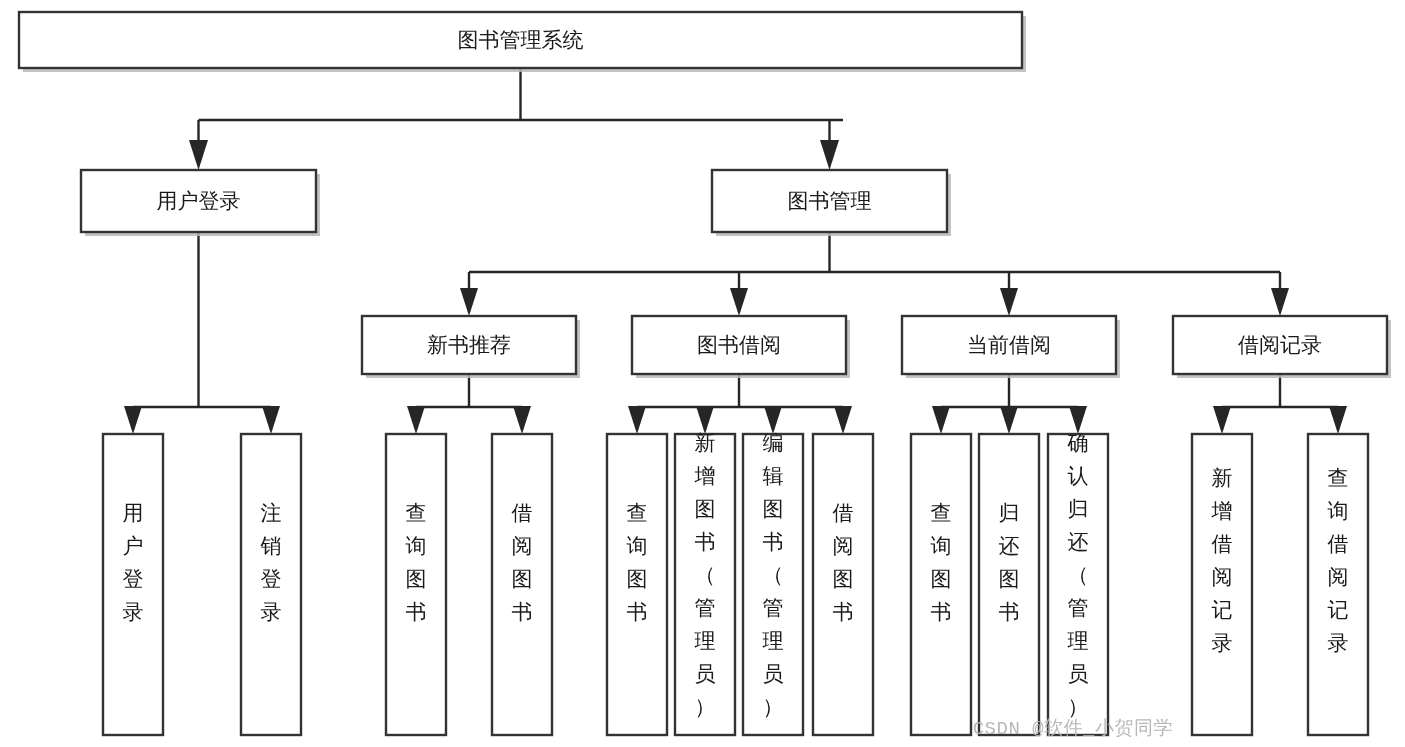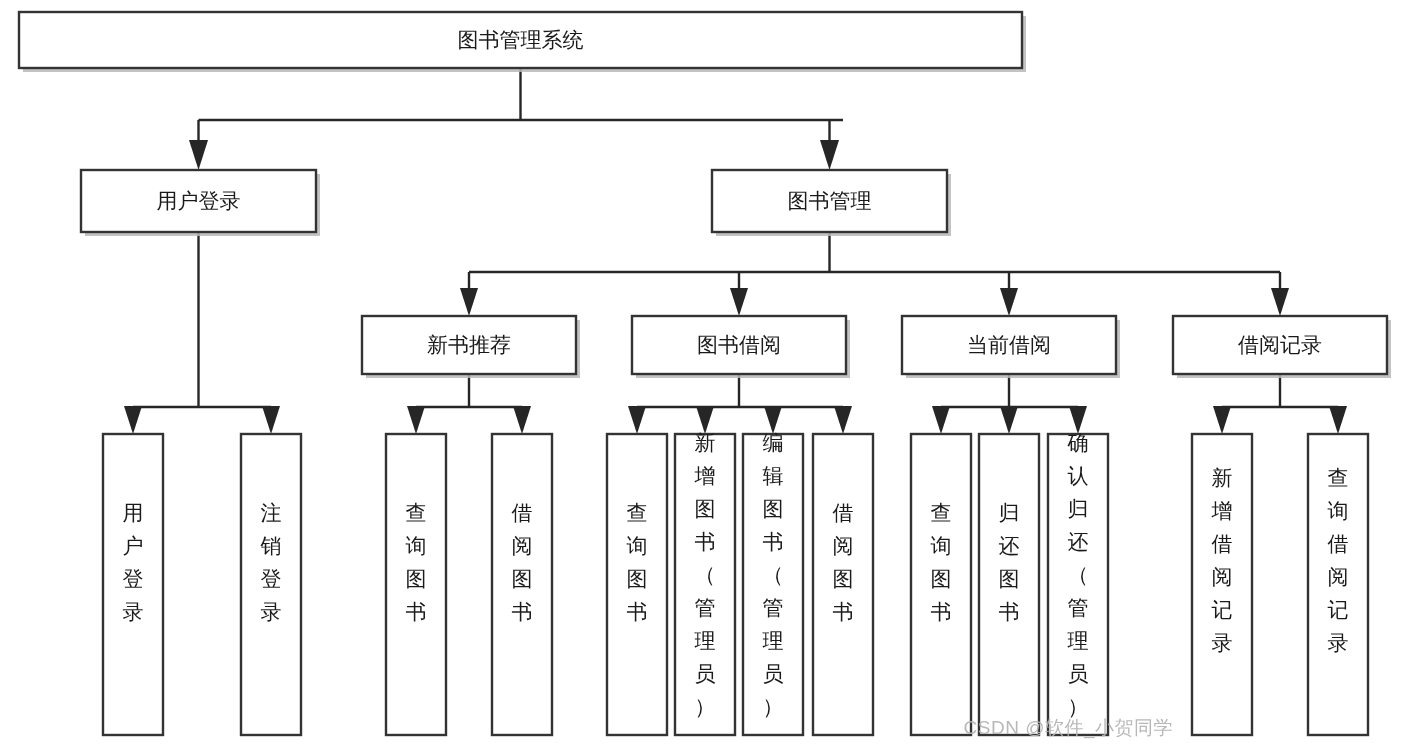--- a/index.html
+++ b/index.html
@@ -56,21 +56,21 @@
   .node-label-vertical {
     font-family: "DejaVu Sans", "Liberation Sans", sans-serif;
     fill: #1a1a1a;
     font-size: 21px;
     text-anchor: middle;
   }
   .watermark {
     position: absolute;
     right: 14px;
     bottom: 6px;
-    font-family: Liberation Sans, sans-serif;
+    font-family: Liberation Mono, monospace;
     font-size: 19px;
     color: #b5b5b5;
     opacity: 0.95;
     letter-spacing: 0.5px;
     white-space: nowrap;
     user-select: none;
   }
 </style>
 </head>
 <body>

